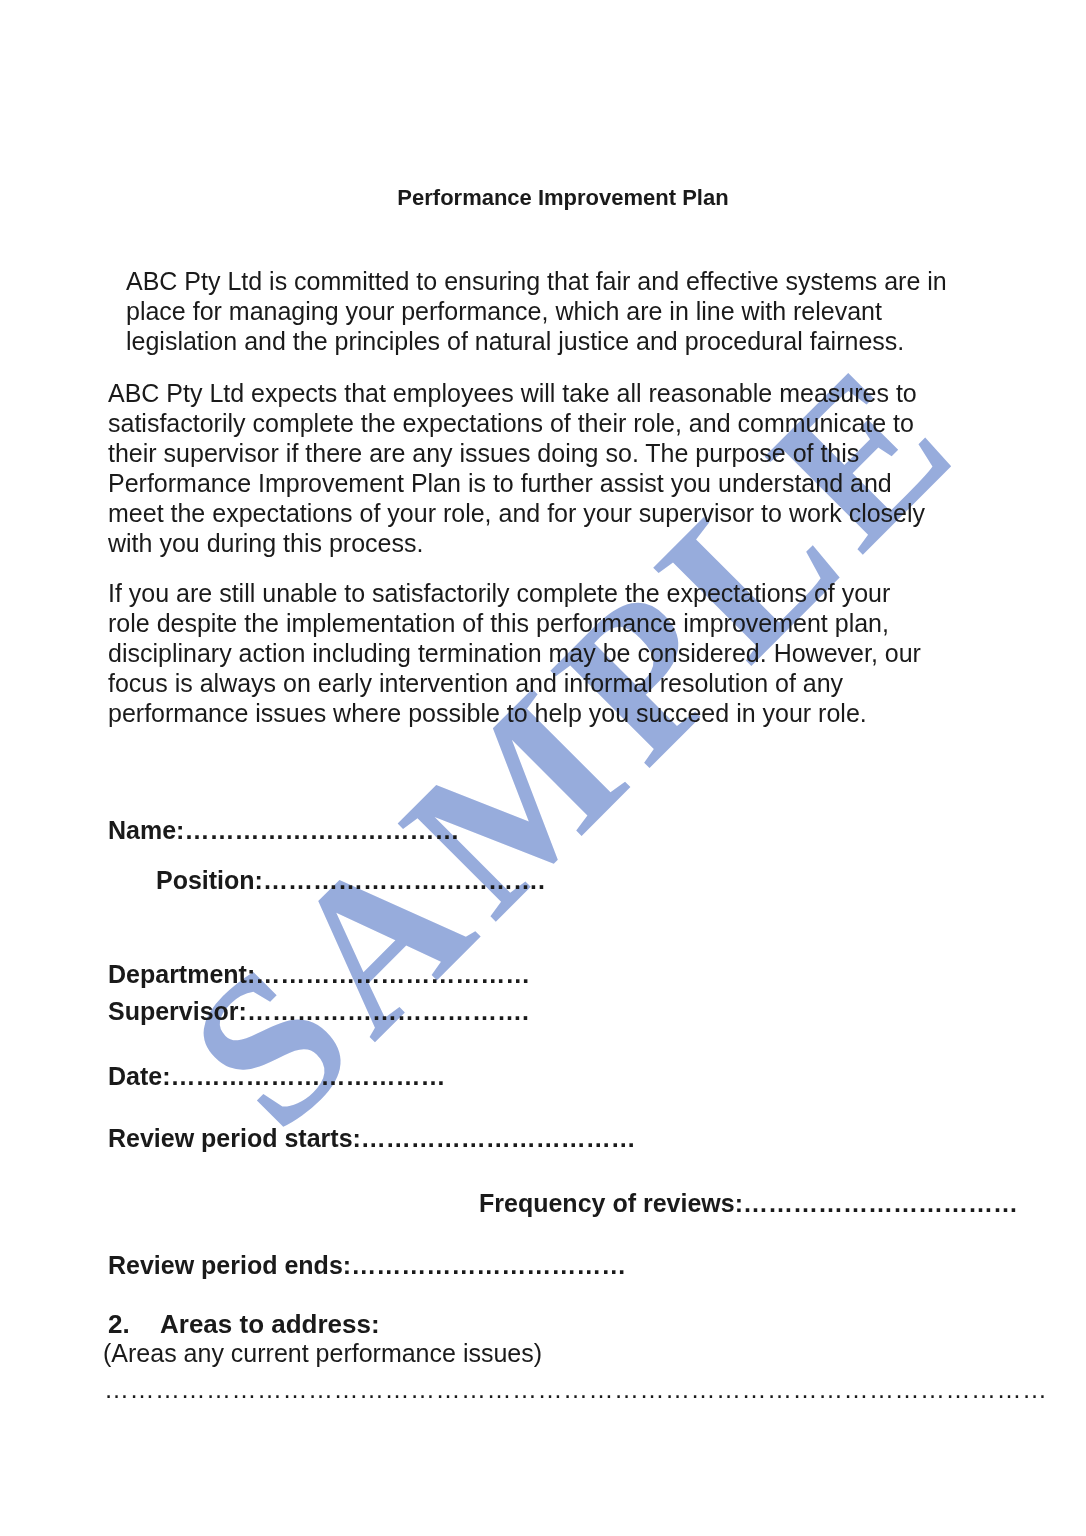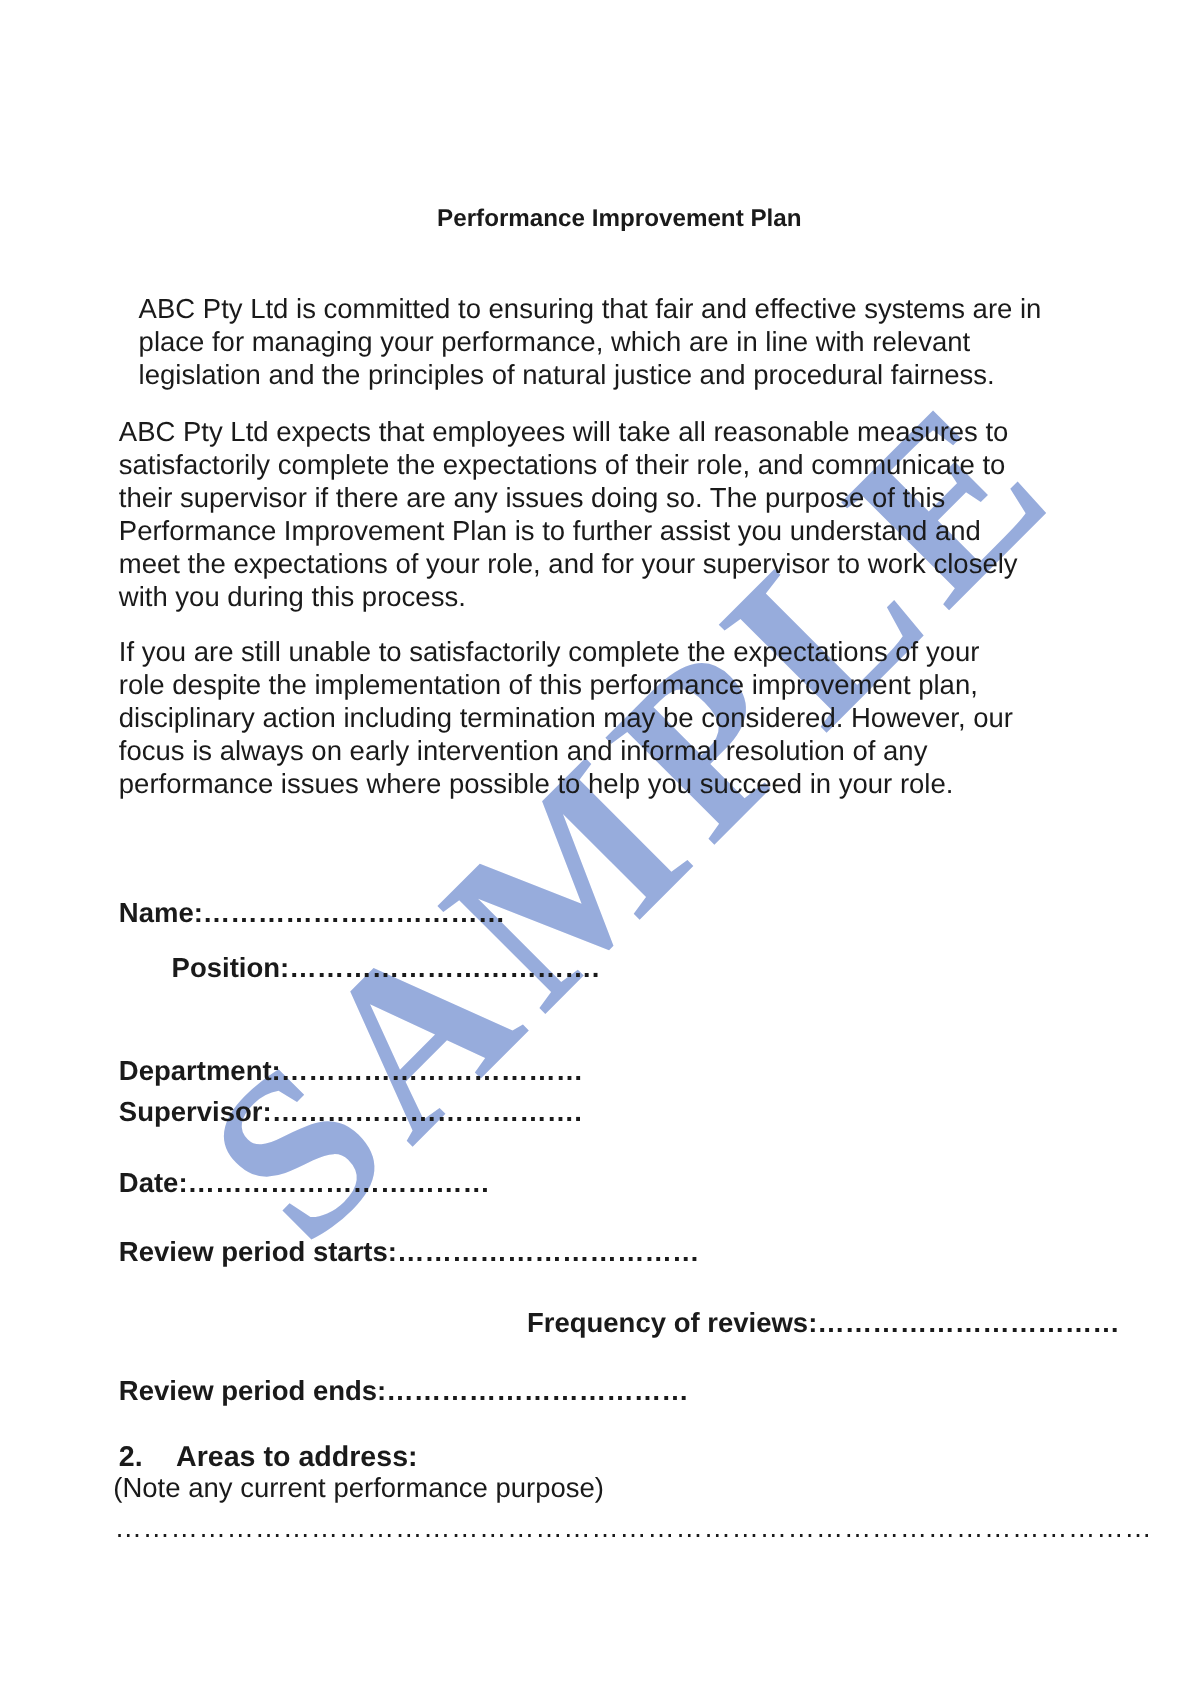--- a/index.html
+++ b/index.html
@@ -109,18 +109,18 @@
     <div class="block field-row field-date"><span>Date:</span><span>……………………………</span></div>
 
     <div class="block field-row field-review-starts"><span>Review period starts:</span><span>……………………………</span></div>
 
     <div class="block field-row field-frequency"><span>Frequency of reviews:</span><span>……………………………</span></div>
 
     <div class="block field-row field-review-ends"><span>Review period ends:</span><span>……………………………</span></div>
 
     <div class="block section-heading heading-2"><span class="h-num">2.</span><span>Areas to address:</span></div>
 
-    <div class="block note-line">(Note any current performance purpose)</div>
+    <div class="block note-line">(Areas any current performance issues)</div>
 
     <div class="block answer-line">…………………………………………………………………………………………………</div>
 
   </div>
 </div>
 
 </body></html>

